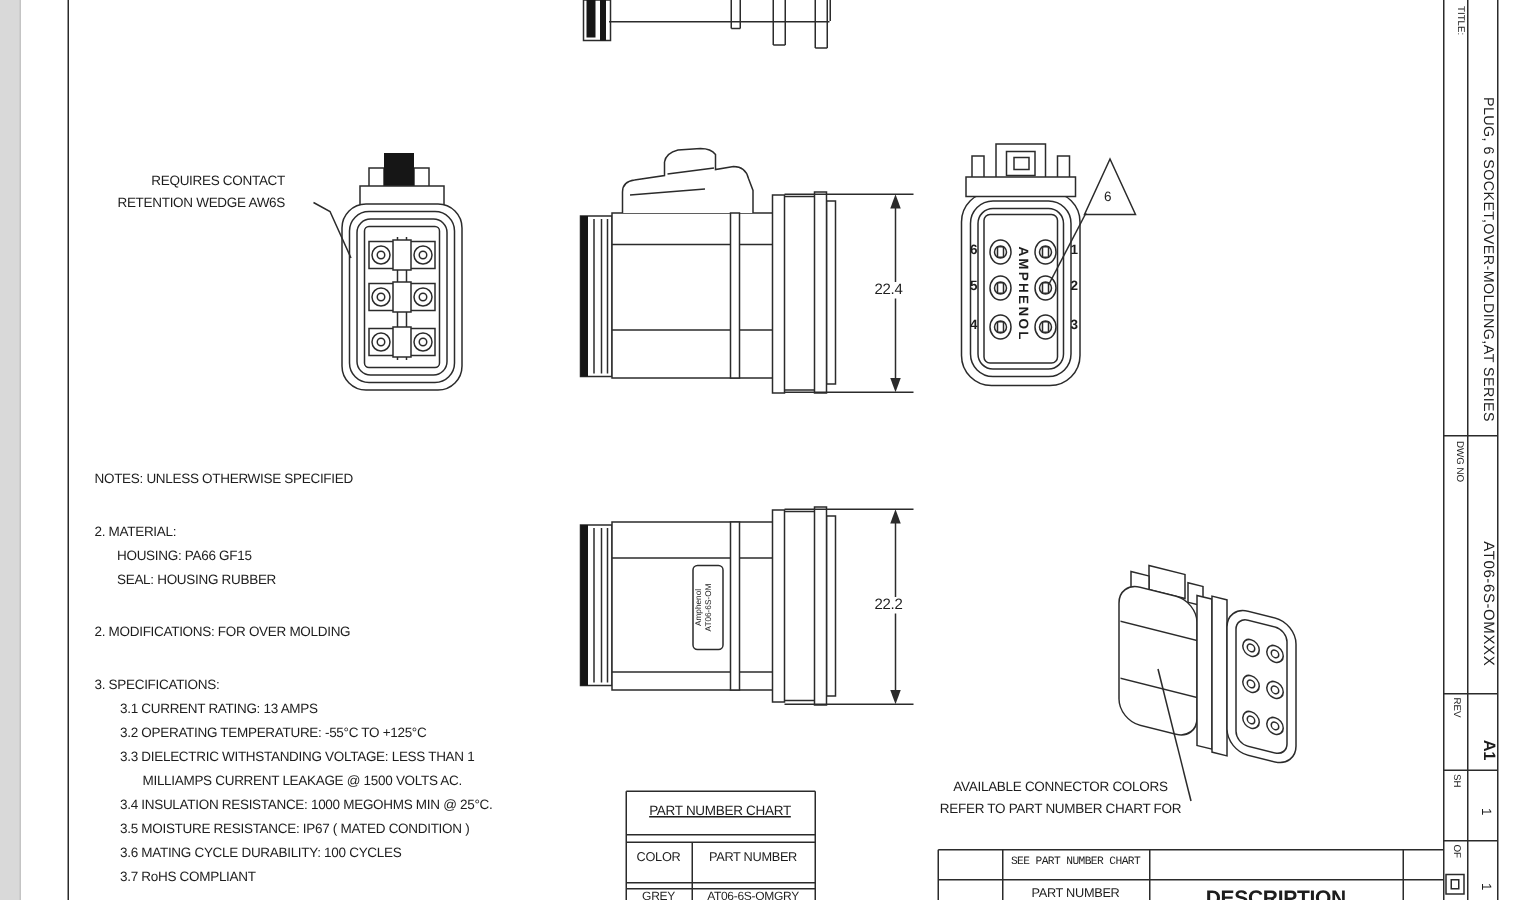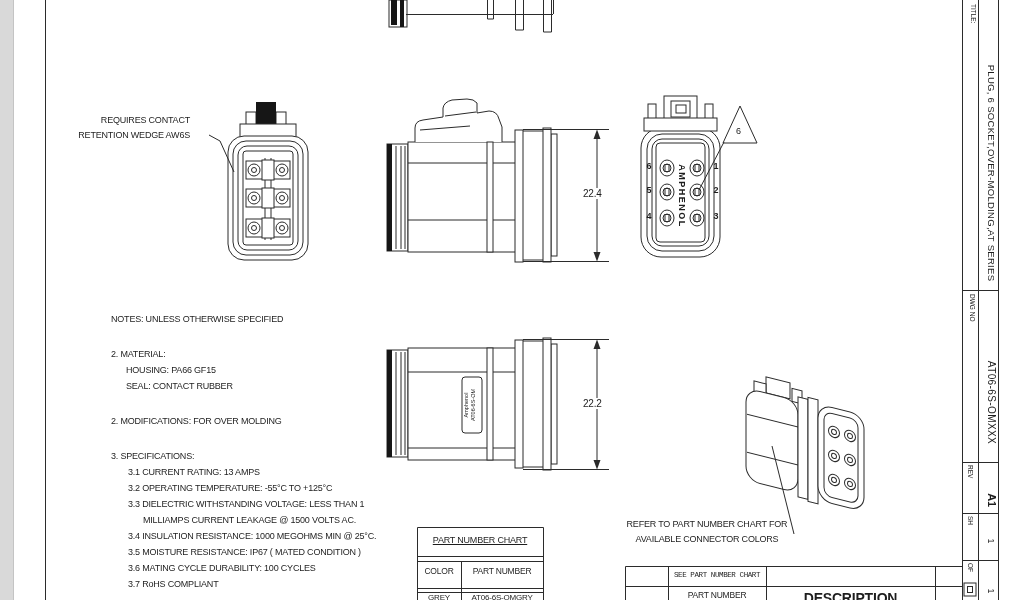--- a/index.html
+++ b/index.html
@@ -6,21 +6,21 @@
   #sheet{position:relative;width:1024px;height:600px;background:#ffffff;overflow:hidden;
          font-family:"Liberation Sans",sans-serif;color:#1d1d1d;}
   #art{position:absolute;left:0;top:0;}
   .t{position:absolute;white-space:nowrap;color:#1d1d1d;letter-spacing:-0.2px;}
   .f9{font-size:9px;line-height:15px;}
   .ctr{text-align:center;}
   .rt{text-align:right;}
   .dim{font-size:10px;background:#fff;padding:0 2px;}
   .rot90{transform:rotate(90deg);transform-origin:top left;}
   .rotm90{transform:rotate(-90deg);transform-origin:top left;}
-  .notes-line{font-size:9px;line-height:16px;margin-left:48px;}
+  .notes-line{font-size:9px;line-height:16px;}
   .ind1{padding-left:15px;}
   .ind2{padding-left:17px;}
   .ind3{padding-left:32px;}
   .gap{margin-top:19px;}
   .cavnum{font-size:9px;font-weight:bold;width:10px;text-align:center;}
   .tb-label{font-size:6.5px;letter-spacing:0;}
   .tb-value{font-size:9.5px;letter-spacing:0.3px;}
   .edge{position:absolute;left:0;top:0;width:13px;height:600px;background:#d9d9d9;border-right:1px solid #c4c4c4;}
 </style>
 </head>
@@ -232,21 +232,21 @@
 
   <div class="t f9 rt" style="left:40px;top:113px;width:150px;">
     <div>REQUIRES CONTACT</div>
     <div>RETENTION WEDGE AW6S</div>
   </div>
 
   <div class="t" style="left:63px;top:311px;">
     <div class="notes-line">NOTES: UNLESS OTHERWISE SPECIFIED</div>
     <div class="notes-line gap">2.  MATERIAL:</div>
     <div class="notes-line ind1">HOUSING: PA66 GF15</div>
-    <div class="notes-line ind1">SEAL: CONTACT RUBBER</div>
+    <div class="notes-line ind1">SEAL: HOUSING RUBBER</div>
     <div class="notes-line gap">2.  MODIFICATIONS: FOR OVER MOLDING</div>
     <div class="notes-line gap">3.  SPECIFICATIONS:</div>
     <div class="notes-line ind2">3.1 CURRENT RATING: 13 AMPS</div>
     <div class="notes-line ind2">3.2 OPERATING TEMPERATURE: -55°C TO +125°C</div>
     <div class="notes-line ind2">3.3 DIELECTRIC WITHSTANDING VOLTAGE: LESS THAN 1</div>
     <div class="notes-line ind3">MILLIAMPS CURRENT LEAKAGE @ 1500 VOLTS AC.</div>
     <div class="notes-line ind2">3.4 INSULATION RESISTANCE: 1000 MEGOHMS MIN @ 25°C.</div>
     <div class="notes-line ind2">3.5 MOISTURE RESISTANCE: IP67 ( MATED CONDITION )</div>
     <div class="notes-line ind2">3.6 MATING CYCLE DURABILITY: 100 CYCLES</div>
     <div class="notes-line ind2">3.7 RoHS COMPLIANT</div>
@@ -264,22 +264,22 @@
   <div class="t rot90 ctr" style="left:687px;top:158px;width:76px;height:12px;font-size:9px;font-weight:bold;letter-spacing:1.5px;">AMPHENOL</div>
 
   <div class="t" style="left:736px;top:126px;font-size:9px;">6</div>
 
   <div class="t rotm90 ctr" style="left:463px;top:432px;width:54px;height:19px;font-size:5.5px;line-height:7px;letter-spacing:0;">
     <div>Amphenol</div>
     <div>AT06-6S-OM</div>
   </div>
 
   <div class="t f9 ctr" style="left:622px;top:517px;width:170px;">
+    <div>AVAILABLE CONNECTOR COLORS</div>
     <div>REFER TO PART NUMBER CHART FOR</div>
-    <div>AVAILABLE CONNECTOR COLORS</div>
   </div>
 
   <div class="t ctr" style="left:417px;top:535px;width:126px;font-size:9px;text-decoration:underline;">PART NUMBER CHART</div>
   <div class="t ctr" style="left:417px;top:566px;width:44px;font-size:8.5px;">COLOR</div>
   <div class="t ctr" style="left:461px;top:566px;width:82px;font-size:8.5px;">PART NUMBER</div>
   <div class="t ctr" style="left:417px;top:593px;width:44px;font-size:8px;">GREY</div>
   <div class="t ctr" style="left:461px;top:593px;width:82px;font-size:8px;">AT06-6S-OMGRY</div>
 
   <div class="t ctr" style="left:668px;top:571px;width:98px;font-size:7.5px;letter-spacing:-0.4px;font-family:Liberation Mono, monospace;">SEE PART NUMBER CHART</div>
   <div class="t ctr" style="left:668px;top:590px;width:98px;font-size:8.5px;">PART NUMBER</div>

